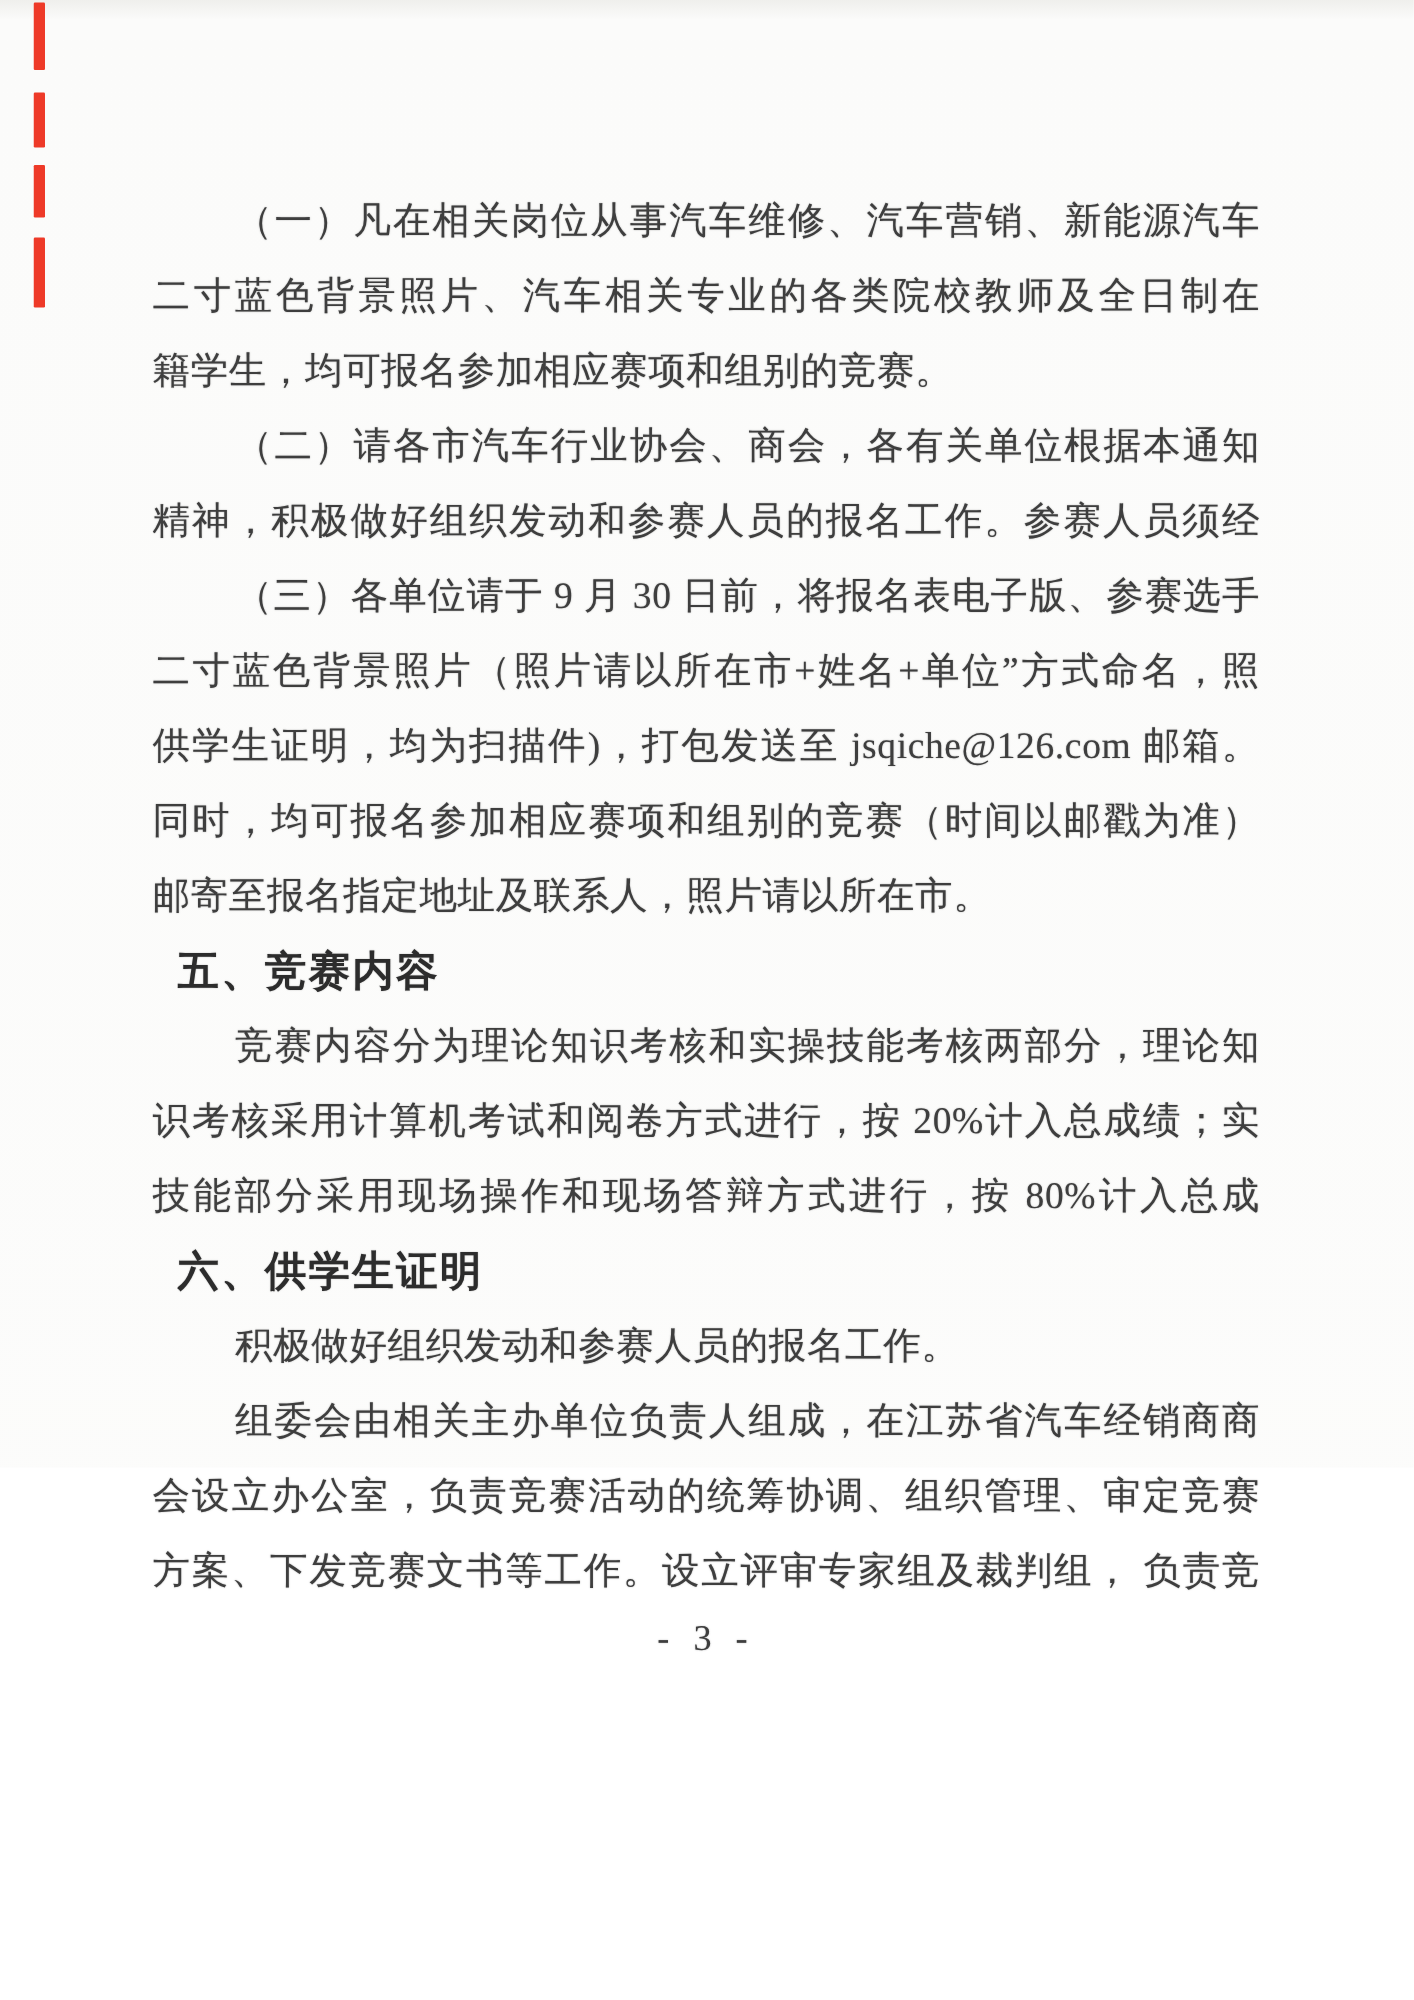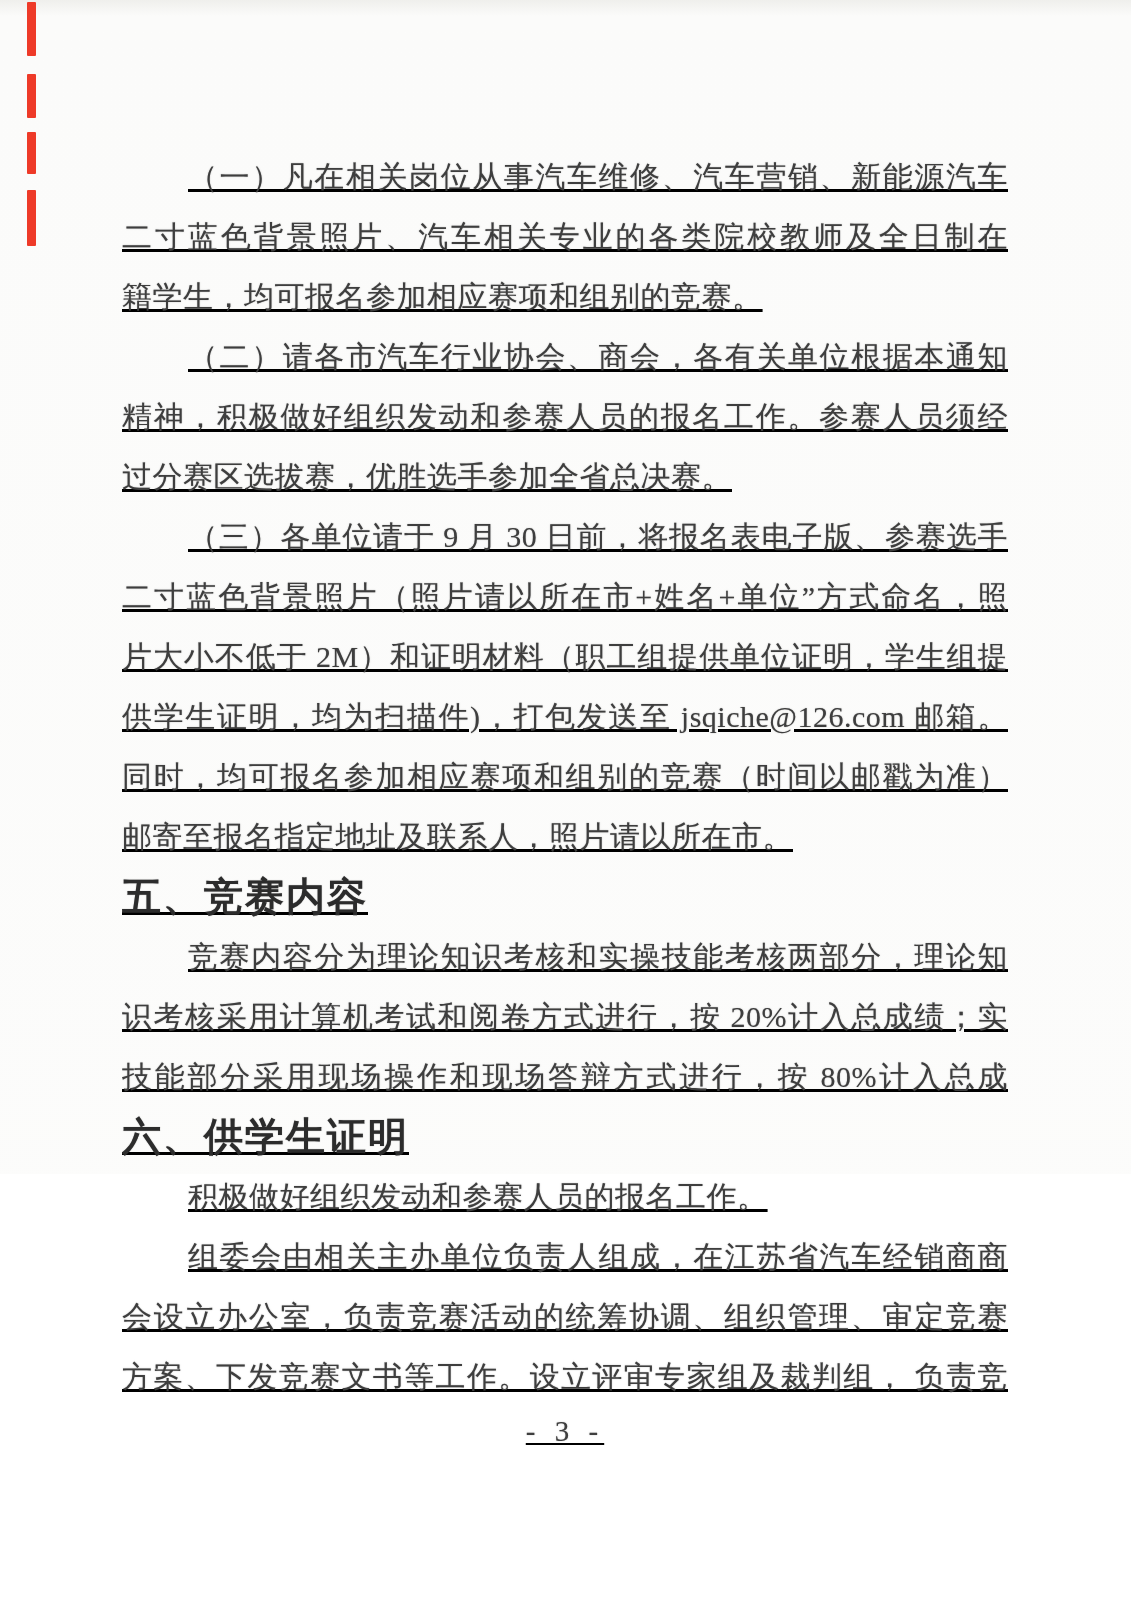--- a/index.html
+++ b/index.html
@@ -14,21 +14,20 @@
     font-family: "Liberation Serif", "DejaVu Serif", serif;
   }
   .page {
     position: relative;
     width: 1131px;
     height: 1174px;
     box-sizing: border-box;
     padding: 147px 123px 12px 122px;
     background:
       linear-gradient(180deg, #efefec 0px, #fbfbfa 16px, #fcfcfb 1500px, #f5f5f3 1600px);
-    text-decoration: underline;
   }
   
   .red-marks span {
     position: absolute;
     left: 27px;
     width: 9px;
     background: #ee3a28;
     border-radius: 1px;
     display: block;
   }
@@ -51,24 +50,25 @@
   .full {
     text-align: justify;
     text-align-last: justify;
   }
   .indent {
     text-indent: 66px;
   }
   .heading {
     font-family: "Liberation Sans", "DejaVu Sans", sans-serif;
     font-weight: 700;
-    font-size: 39px;
+    font-size: 33px;
     color: #2c2c2c;
     letter-spacing: 2px;
     text-shadow: 0 0 1px rgba(40,40,40,0.5);
+    margin-left: 20px;
   }
   .pagenum {
     margin-top: 8px;
     text-align: center;
     font-size: 29px;
     letter-spacing: 6px;
     color: #3e3e3e;
     text-shadow: 0 0 1.2px rgba(80,80,80,0.5);
   }
 </style>
@@ -83,24 +83,22 @@
     <span class="d3"></span>
     <span class="d4"></span>
   </div>
 
   <main>
     <p class="line indent full">（一）凡在相关岗位从事汽车维修、汽车营销、新能源汽车</p>
     <p class="line full">二寸蓝色背景照片、汽车相关专业的各类院校教师及全日制在</p>
     <p class="line">籍学生，均可报名参加相应赛项和组别的竞赛。</p>
     <p class="line indent full">（二）请各市汽车行业协会、商会，各有关单位根据本通知</p>
     <p class="line full">精神，积极做好组织发动和参赛人员的报名工作。参赛人员须经</p>
-    <p class="line">过分赛区选拔赛，优胜选手参加全省总决赛。</p>
     <p class="line indent full">（三）各单位请于 9 月 30 日前，将报名表电子版、参赛选手</p>
     <p class="line full">二寸蓝色背景照片（照片请以所在市+姓名+单位”方式命名，照</p>
-    <p class="line full">片大小不低于 2M）和证明材料（职工组提供单位证明，学生组提</p>
     <p class="line full">供学生证明，均为扫描件)，打包发送至 jsqiche@126.com 邮箱。</p>
     <p class="line full">同时，均可报名参加相应赛项和组别的竞赛（时间以邮戳为准）</p>
     <p class="line">邮寄至报名指定地址及联系人，照片请以所在市。</p>
     <h2 class="line heading">五、竞赛内容</h2>
     <p class="line indent full">竞赛内容分为理论知识考核和实操技能考核两部分，理论知</p>
     <p class="line full">识考核采用计算机考试和阅卷方式进行，按 20%计入总成绩；实操</p>
     <p class="line full">技能部分采用现场操作和现场答辩方式进行，按 80%计入总成绩。</p>
     <h2 class="line heading">六、供学生证明</h2>
     <p class="line indent">积极做好组织发动和参赛人员的报名工作。</p>
     <p class="line indent full">组委会由相关主办单位负责人组成，在江苏省汽车经销商商</p>

